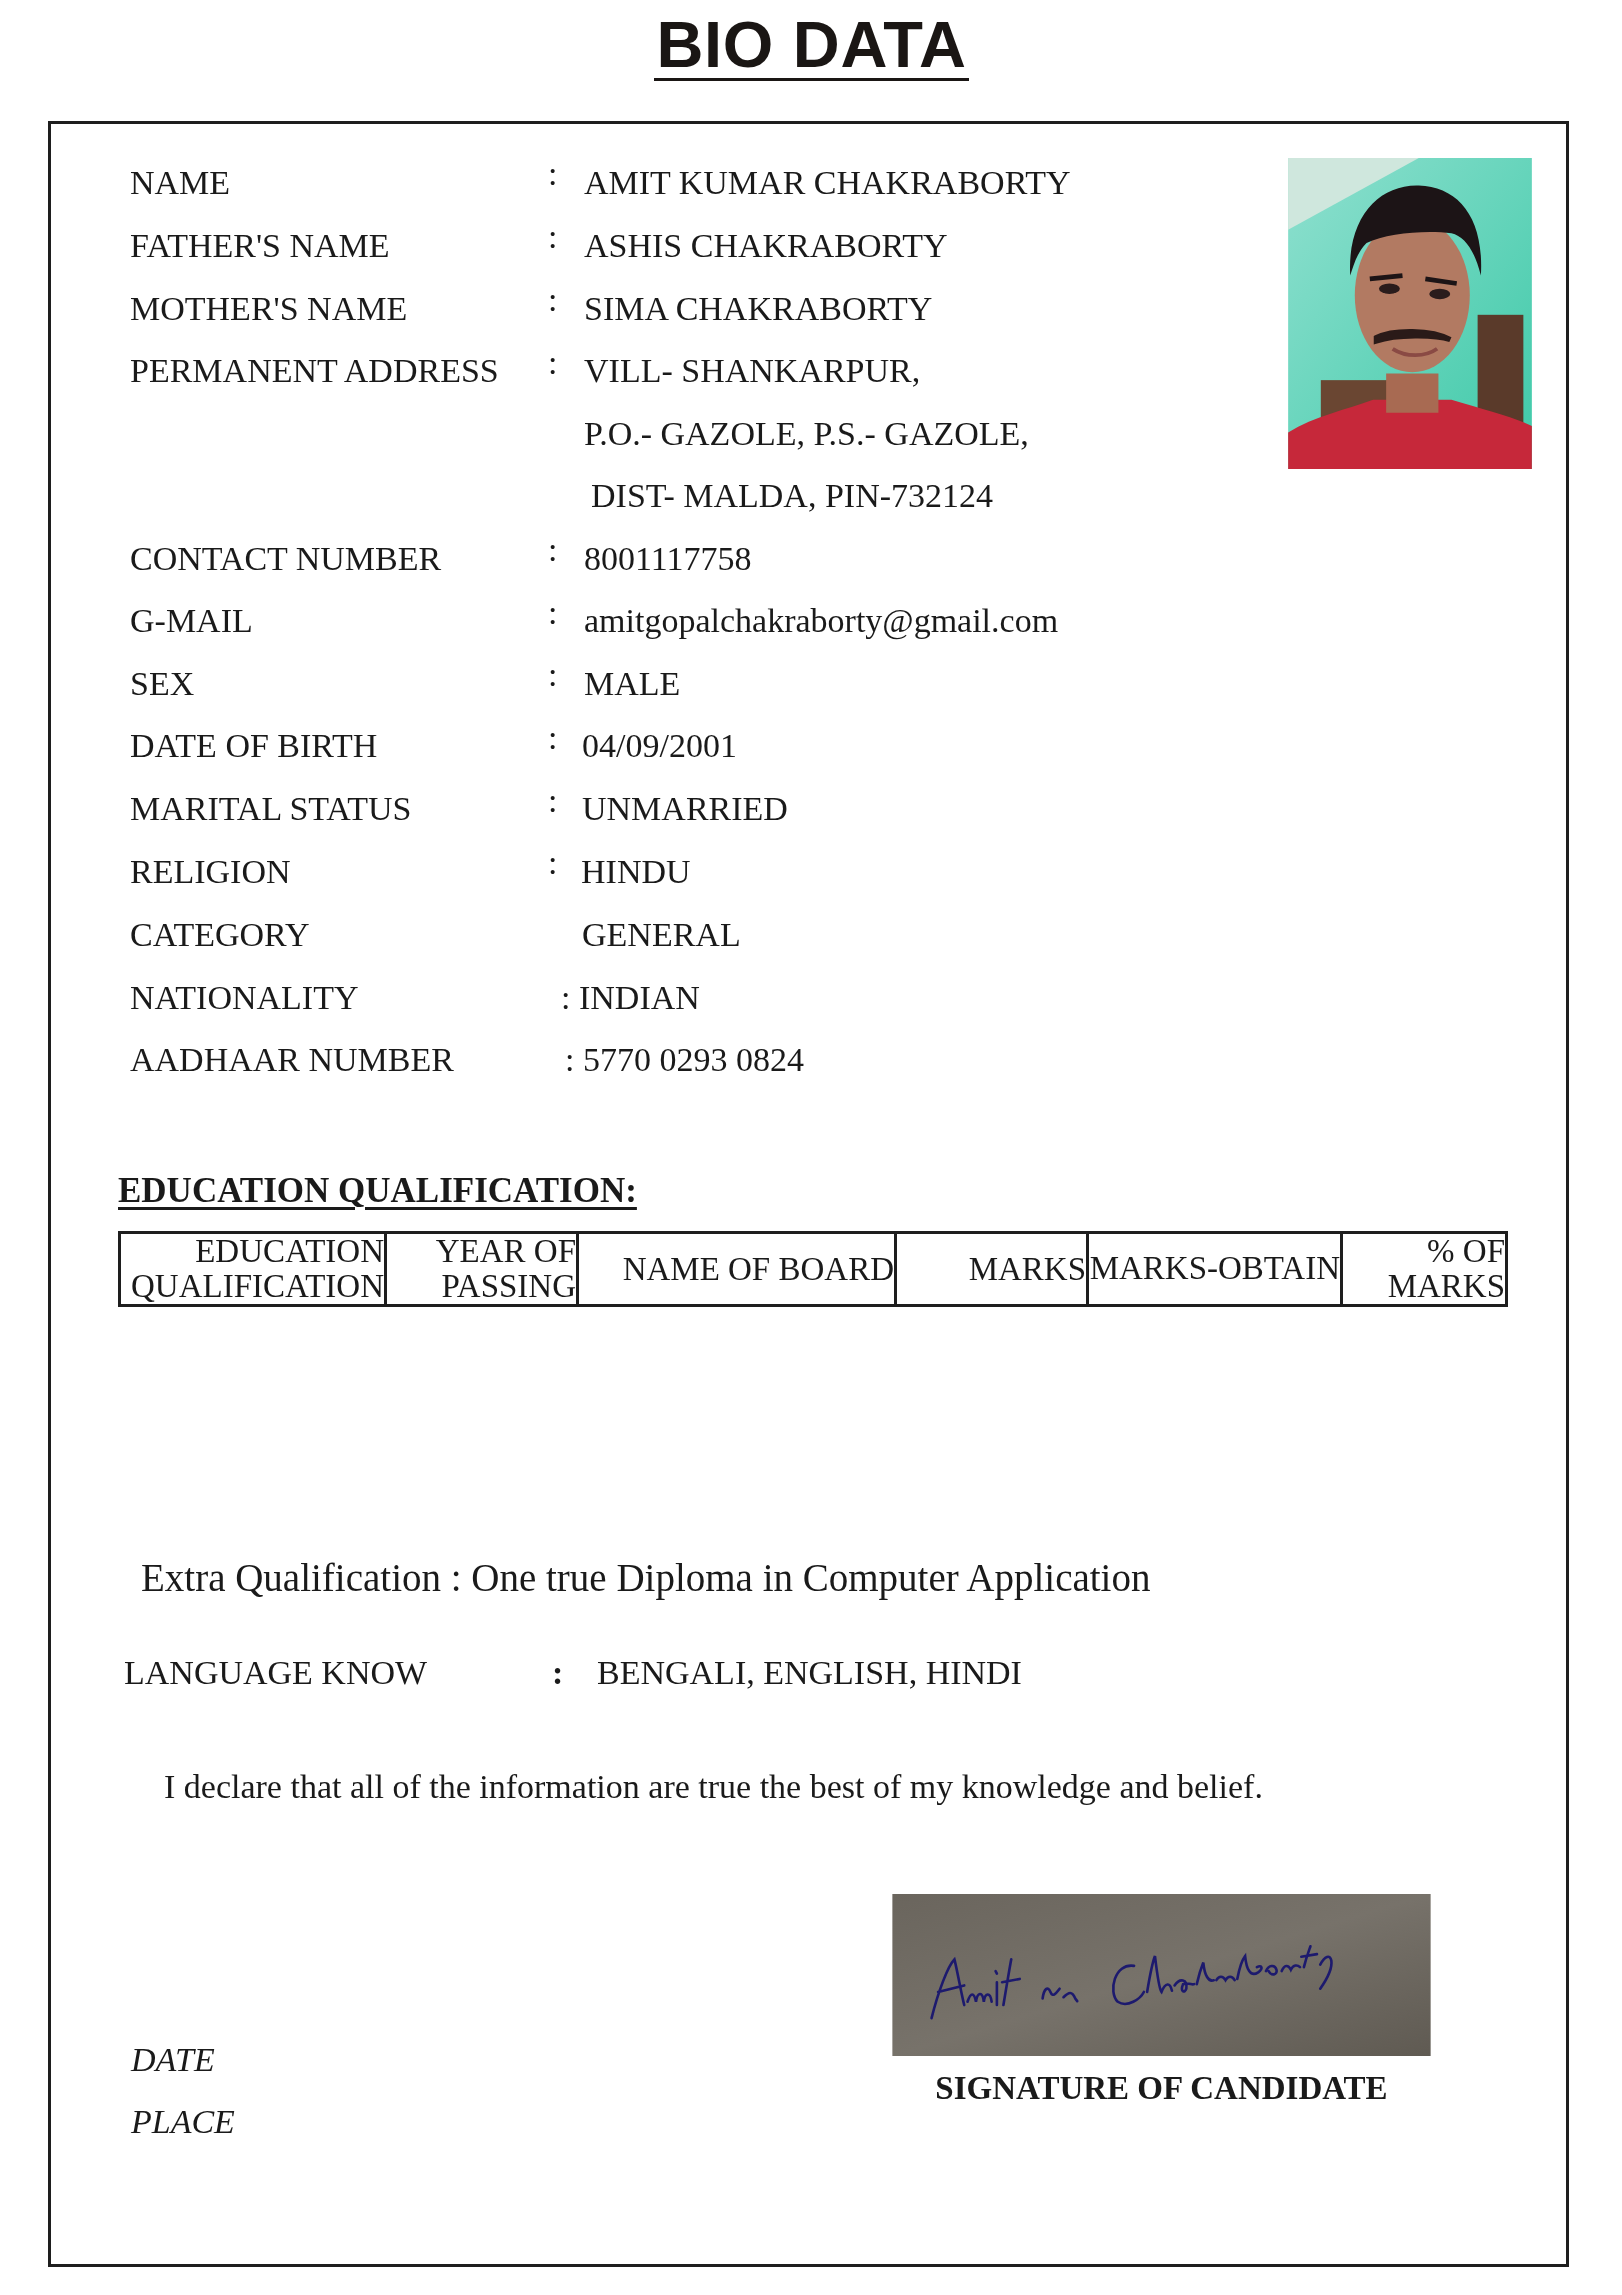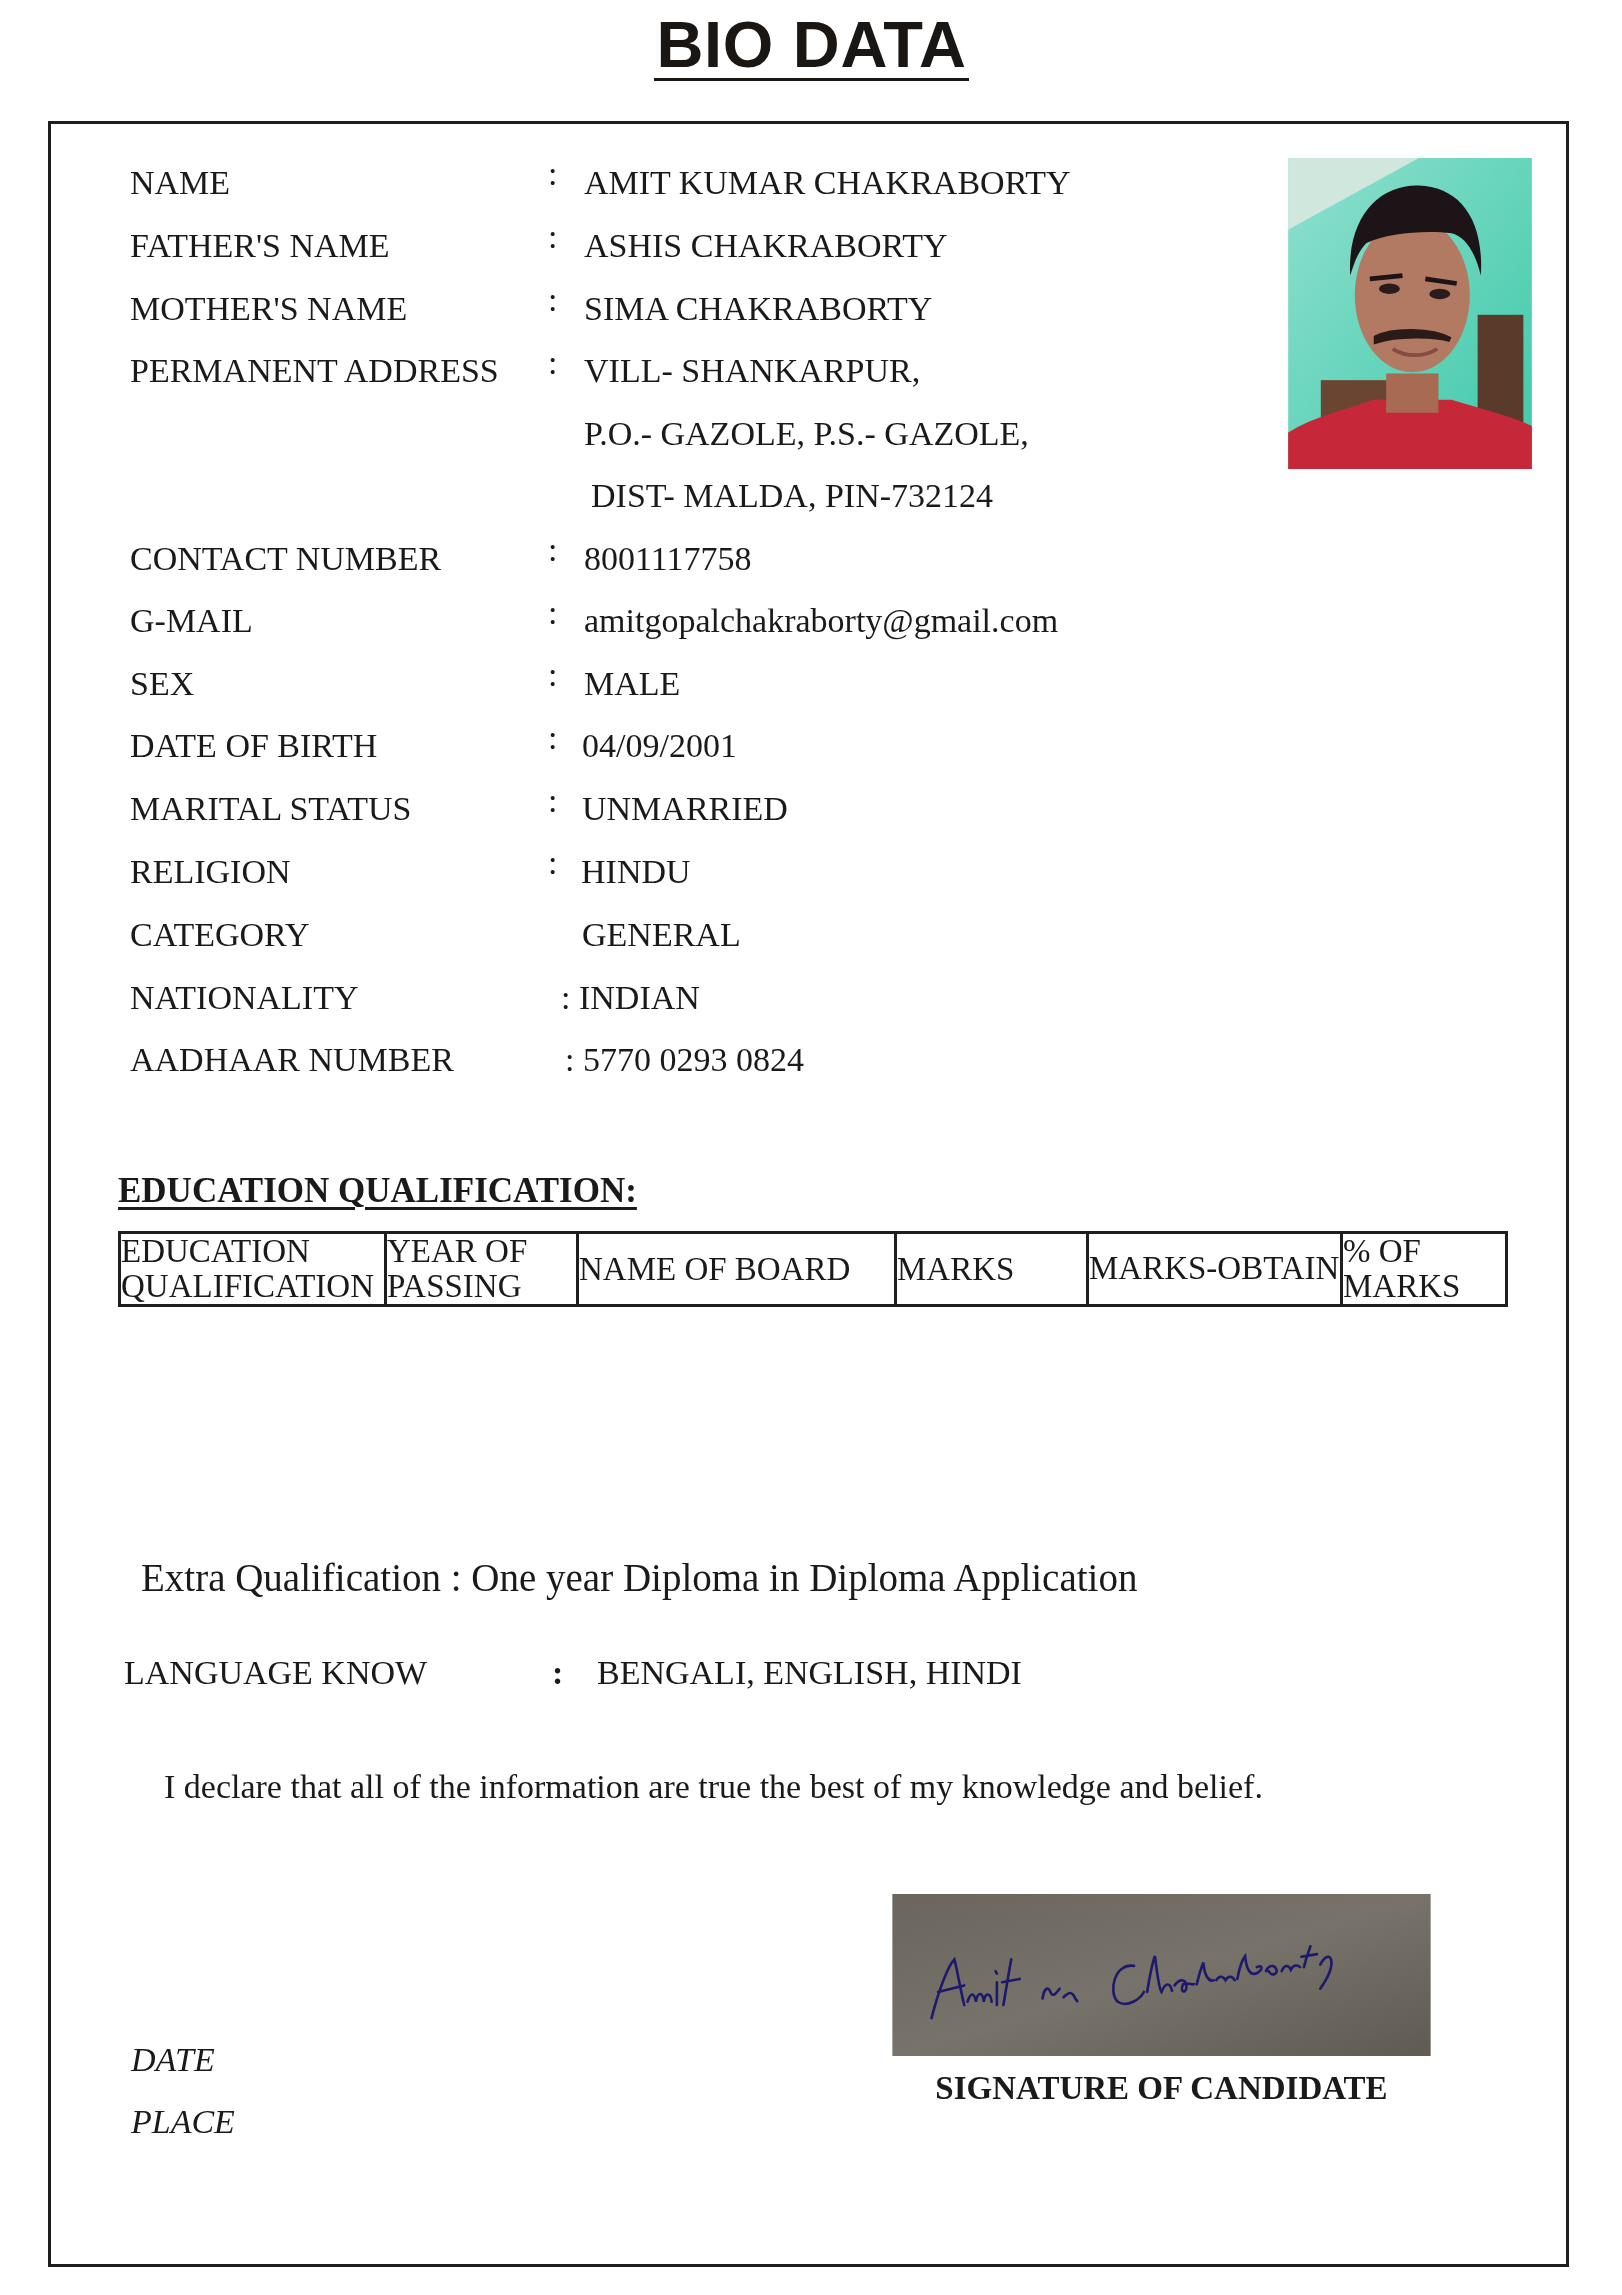--- a/index.html
+++ b/index.html
@@ -19,21 +19,21 @@
   .colon { left: 548px; }
   .val { left: 584px; }
 
   .photo { left: 1288px; top: 158px; width: 244px; height: 311px; overflow: hidden; }
 
   .edu-head { left: 118px; top: 1171px; font-size: 35px; font-weight: bold; line-height: 39px;
               text-decoration: underline; text-decoration-thickness: 2.6px; text-underline-offset: 5.2px; }
 
   table.edu { position: absolute; left: 118px; top: 1231px; width: 1387px; border-collapse: collapse;
               table-layout: fixed; }
-  table.edu th, table.edu td { border: 3.3px solid #1e1e1e; text-align: left; font-weight: normal;
+  table.edu th, table.edu td { border: 3.3px solid #1e1e1e; text-align: right; font-weight: normal;
               font-size: 33px; line-height: 35px; padding: 0; }
   table.edu tr.h { height: 71px; }
   table.edu tr.r { height: 73px; }
   table.edu .small { font-size: 21px; font-weight: bold; line-height: 23.6px; display: block; }
 
   .extra { left: 141px; top: 1555px; font-size: 39px; line-height: 46px; white-space: nowrap; }
   .lang { top: 1653px; font-size: 34px; line-height: 39px; white-space: nowrap; }
   .decl { left: 164px; top: 1767px; font-size: 34px; line-height: 39px; white-space: nowrap; }
 
   .sig-box { left: 892px; top: 1894px; width: 539px; height: 162px; overflow: hidden; }
@@ -142,21 +142,21 @@
     <th><span>EDUCATION</span><br><span>QUALIFICATION</span></th>
     <th><span>YEAR OF</span><br><span>PASSING</span></th>
     <th><span>NAME OF BOARD</span></th>
     <th><span>MARKS</span></th>
     <th style="vertical-align:top; padding-top:17px"><span>MARKS-OBTAIN</span></th>
     <th><span>% OF</span><br><span>MARKS</span></th>
   </tr>
 </tbody>
   </table>
 
-<div class="abs extra">Extra Qualification : One year Diploma in Diploma Application</div>
+<div class="abs extra">Extra Qualification : One true Diploma in Computer Application</div>
 
 <div class="abs lang" style="left:124px">LANGUAGE KNOW</div>
 <div class="abs lang" style="left:552px; font-weight:bold">:</div>
 <div class="abs lang" style="left:597px">BENGALI, ENGLISH, HINDI</div>
 
 <div class="abs decl">I declare that all of the information are true the best of my knowledge and belief.</div>
 
 <div class="abs sig-box">
   <svg width="539" height="162" viewBox="0 0 824 248">
     <defs>

